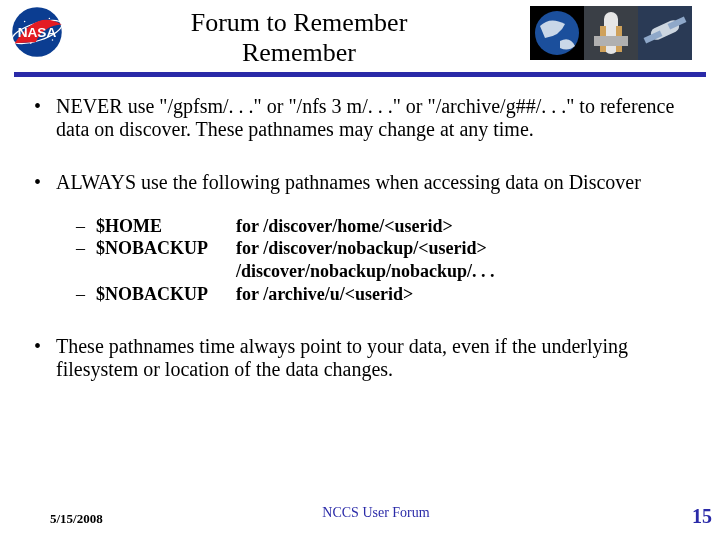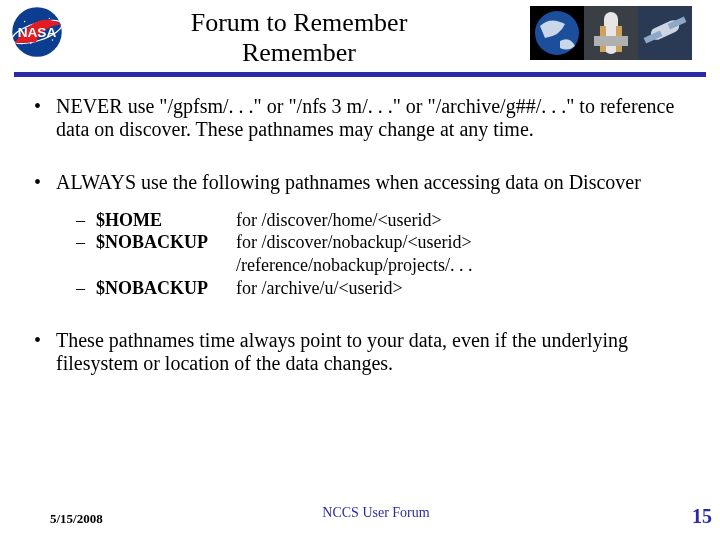--- a/index.html
+++ b/index.html
@@ -68,41 +68,41 @@
   }
   .b1 > li::before {
     content: "•";
     position: absolute;
     left: 4px;
     top: 0;
     font-size: 20px;
   }
   .b2 {
     list-style: none;
-    margin: 16px 0 0 20px;
+    margin: 22px 0 0 20px;
     font-size: 18px;
   }
   .b2 > li {
     position: relative;
     padding-left: 20px;
     margin-bottom: 2px;
     display: flex;
   }
   .b2 > li::before {
     content: "–";
     position: absolute;
     left: 0;
     top: 0;
   }
   .b2 .var {
     display: inline-block;
     min-width: 140px;
     font-weight: bold;
   }
-  .b2 .path { font-weight: normal; }
+  .b2 .path { font-weight: bold; }
   .b2 .spacer-row .var { visibility: hidden; }
   .b2 .spacer-row::before { visibility: hidden; }
   .footer {
     position: absolute;
     bottom: 12px;
     left: 16px;
     width: 100%;
     padding: 0 24px 0 34px;
     display: flex;
     justify-content: space-between;
@@ -186,21 +186,21 @@
         <li>
           <span class="var">$HOME</span>
           <span class="path">for   /discover/home/&lt;userid&gt;</span>
         </li>
         <li>
           <span class="var">$NOBACKUP</span>
           <span class="path">for   /discover/nobackup/&lt;userid&gt;</span>
         </li>
         <li class="spacer-row">
           <span class="var">X</span>
-          <span class="path">/reference/nobackup/projects/. . .</span>
+          <span class="path">/discover/nobackup/nobackup/. . .</span>
         </li>
         <li>
           <span class="var">$NOBACKUP</span>
           <span class="path">for   /archive/u/&lt;userid&gt;</span>
         </li>
       </ul>
     </li>
     <li>
       <span>These pathnames time always point to your data, even if the underlying filesystem or location of the data changes.</span>
     </li>

